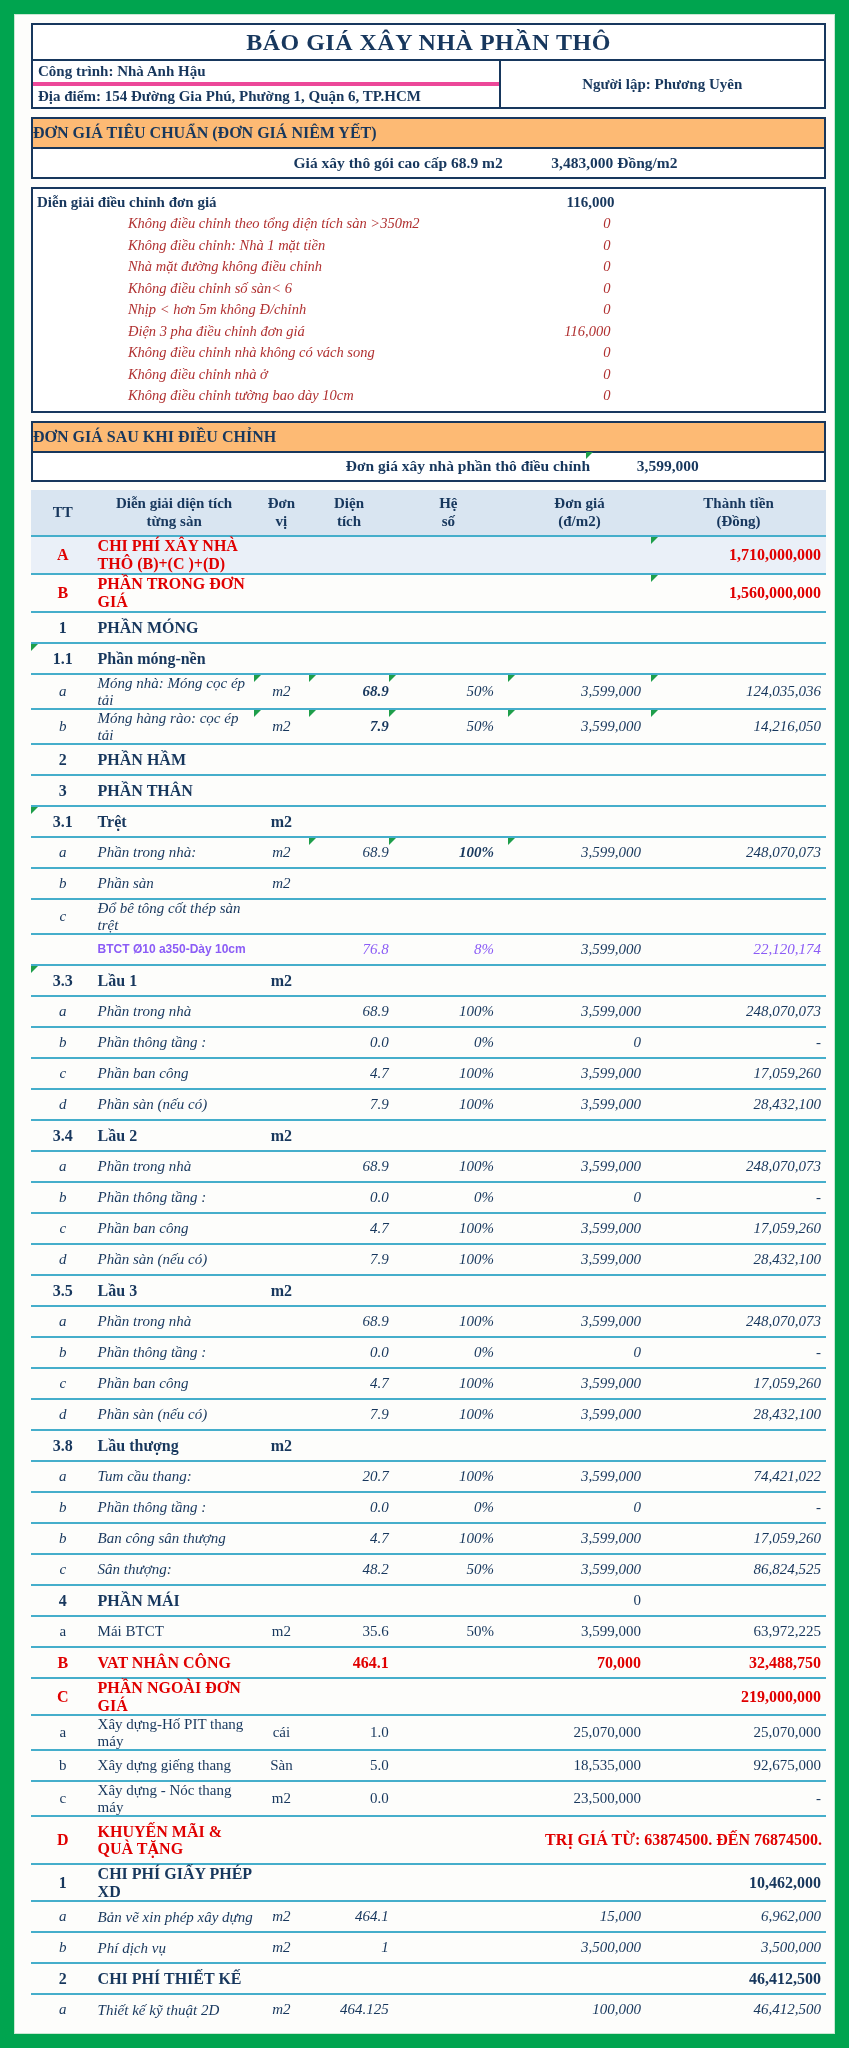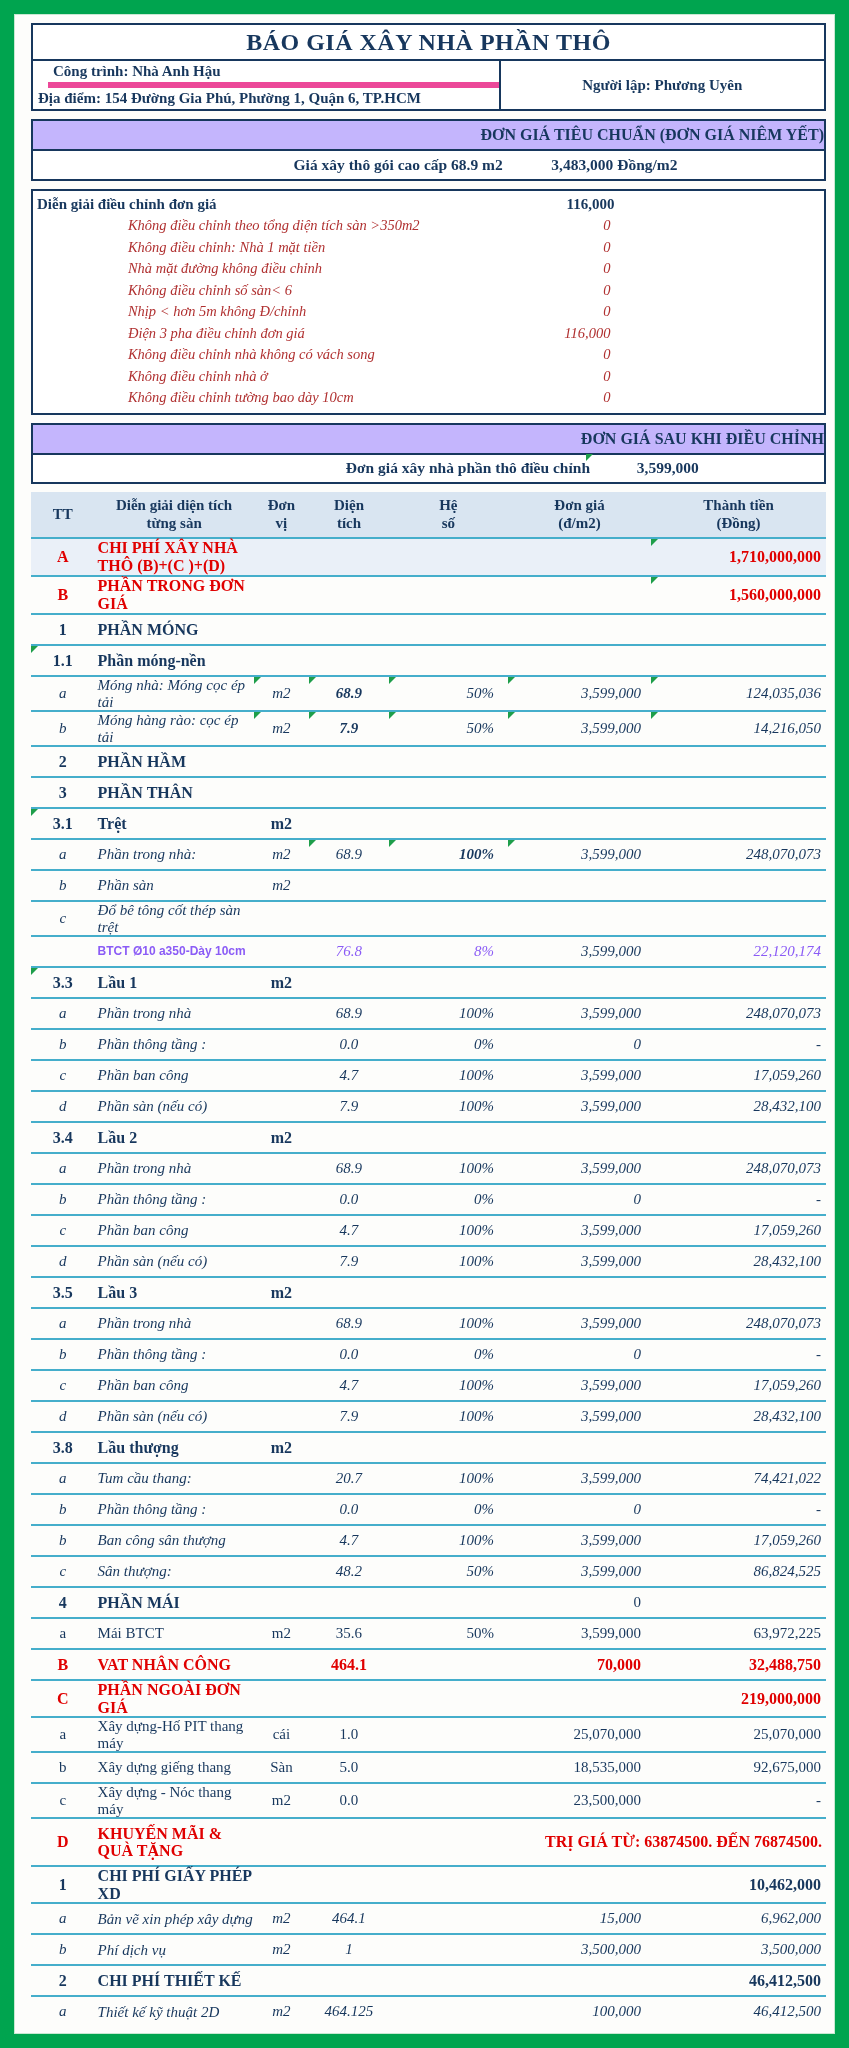--- a/index.html
+++ b/index.html
@@ -18,26 +18,26 @@
   .box{border:2px solid #17375D;background:#fff;}
   
   .title-box{margin-bottom:8px;}
   .doc-title{
     text-align:center;font-weight:bold;font-size:24px;
     padding:4px 0 3px 0;border-bottom:2px solid #17375D;letter-spacing:.5px;
   }
   .info-grid{display:flex;}
   .info-left{width:59%;border-right:2px solid #17375D;}
   .info-row{font-weight:bold;font-size:15px;padding:2px 0 2px 5px;}
-  .info-row:first-child{border-bottom:6px solid #ec4899;margin-left:15px;}
+  .info-row:first-child{border-bottom:4px solid #ec4899;}
   .info-right{width:41%;display:flex;align-items:center;justify-content:center;
     font-weight:bold;font-size:15px;}
   
   .band{
-    background:#c4b5fd;text-align:right;font-weight:bold;font-size:16px;
+    background:#fdba74;text-align:left;font-weight:bold;font-size:16px;
     padding:5px 0;border-bottom:2px solid #17375D;
   }
   .std-box{margin-bottom:8px;}
   .std-row{display:flex;align-items:center;padding:5px 0;margin-left:44px;}
   .std-label{width:57%;text-align:right;font-weight:bold;font-size:15.5px;}
   .std-value{flex:1;text-align:left;padding-left:6.5%;font-weight:bold;font-size:15.5px;}
   
   .adj-box{margin-bottom:8px;padding:3px 0 4px 0;}
   .adj-header{display:flex;font-weight:bold;font-size:15px;padding:2px 0;}
   .adj-header .ah-label{width:50%;padding-left:4px;}
@@ -55,21 +55,21 @@
   thead td{
     background:#D9E5F1;font-weight:bold;font-size:15px;text-align:center;
     padding:4px 0;line-height:1.25;
   }
   td{vertical-align:middle;position:relative;padding:0;}
   tbody td{height:29px;font-size:15px;}
   tbody tr.bt td{border-top:2px solid #45AECB;}
   .ct{text-align:center;}
   .cd{text-align:left;padding-left:3px;line-height:1.1;}
   .cu{text-align:center;}
-  .ca{text-align:center;margin-top:20px;}
+  .ca{text-align:right;margin-top:20px;}
   .cr{text-align:right;padding-right:14px;}
   .cp{text-align:right;padding-right:10px;}
   .cs{text-align:right;padding-right:5px;}
   .cv{text-align:right;padding-right:4px;color:#E00000;font-weight:bold;font-style:normal;font-size:15.5px;}
   tr.secA td{color:#E00000;font-weight:bold;font-size:16px;font-style:normal;}
   tr.secN td{color:#17375D;font-weight:bold;font-size:16px;font-style:normal;}
   tr.secN td.cp{font-weight:normal;font-size:15px;}
   tr.item td{color:#17375D;font-style:italic;}
   tr.itemU td{color:#17375D;font-style:normal;}
   tr.itemR td{color:#D10000;font-style:italic;}

